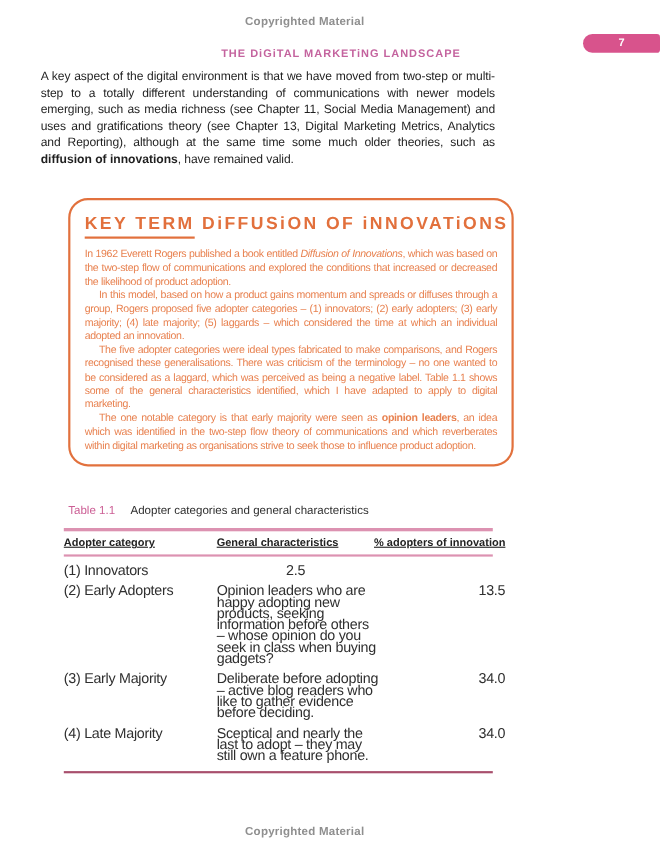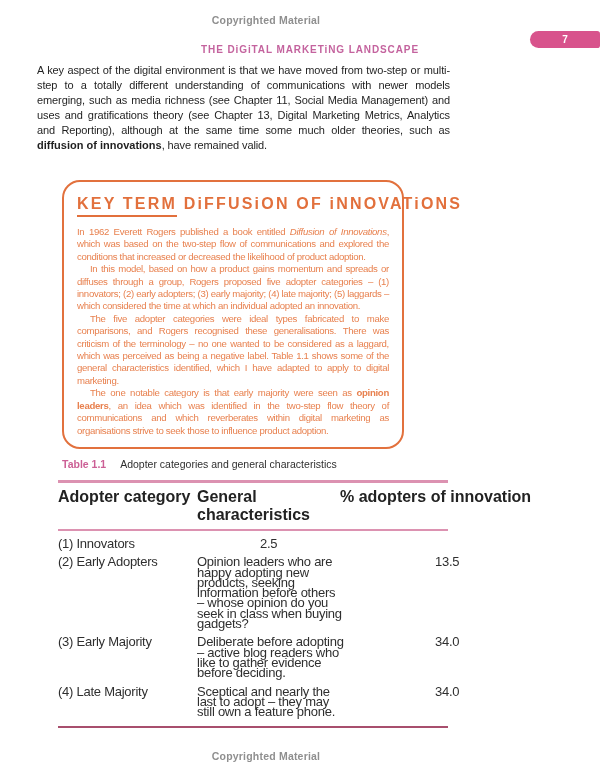--- a/index.html
+++ b/index.html
@@ -6,21 +6,21 @@
   html,body { width:600px; height:782px; }
   body {
     position:relative;
     background:#ffffff;
     font-family:"Liberation Sans", sans-serif;
     overflow:hidden;
   }
 
   
   .copyright {
-    position:absolute; left:5px; width:522px;
+    position:absolute; left:16px; width:522px;
     text-align:center;
     font-size:10.5px; font-weight:bold; color:#8f8f8f;
     letter-spacing:0.2px;
   }
   .copyright.top { top:14px; }
   .copyright.bottom { top:750px; }
 
   .header-title {
     position:absolute; top:44px; left:110px; width:400px;
     text-align:center;
@@ -41,21 +41,21 @@
     position:absolute; top:63px; left:37px; width:413px;
     font-family:Liberation Sans, sans-serif;
     font-size:11px; line-height:14.9px;
     color:#1f1f1f; text-align:justify;
     letter-spacing:-0.1px;
   }
   .intro b { letter-spacing:0; }
 
   
   .key-box {
-    position:absolute; top:180px; left:62px; width:342px; min-height:240px;
+    position:absolute; top:180px; left:62px; width:405px; min-height:240px;
     border:2px solid #e2713d; border-radius:18px;
     padding:11px 13px 10px 13px;
   }
   .key-title {
     font-size:16px; font-weight:bold; letter-spacing:2.2px;
     color:#e2703c; margin:2px 0 13px 0; white-space:nowrap;
   }
   .key-title .underlined {
     border-bottom:2px solid #e2703c; padding-bottom:3px;
   }
@@ -67,29 +67,29 @@
   .key-text p + p { text-indent:13px; }
 
   
   .table-section {
     position:absolute; top:458px; left:58px; width:390px;
   }
   .table-caption {
     font-size:10.5px; color:#2f2f2f; padding-left:4px; margin-bottom:10px;
   }
   .table-caption .cap-label {
-    font-weight:bold; color:#cc5f95; margin-right:14px;
+    font-weight:normal; color:#cc5f95; margin-right:14px;
   }
   .adopter-table { width:390px; }
   .t-head {
     display:grid; grid-template-columns:139px 175px 76px;
     border-top:3px solid #dc92b1;
     border-bottom:2px solid #dc92b1;
     padding:5px 0 5px 0;
-    font-size:16px; font-weight:bold; color:#222;
+    font-size:10px; font-weight:bold; color:#222;text-decoration:underline;
   }
   .t-head .h3 { white-space:nowrap; margin-left:-32px; }
   .t-row {
     display:grid; grid-template-columns:139px 175px 76px;
     padding-top:8px;
     font-size:13px; line-height:10.3px; letter-spacing:-0.25px;
     color:#2f2f2f;
   }
   .t-row .cell-char { padding-right:27px; }
   .t-row .cell-pct { padding-left:63px; }

